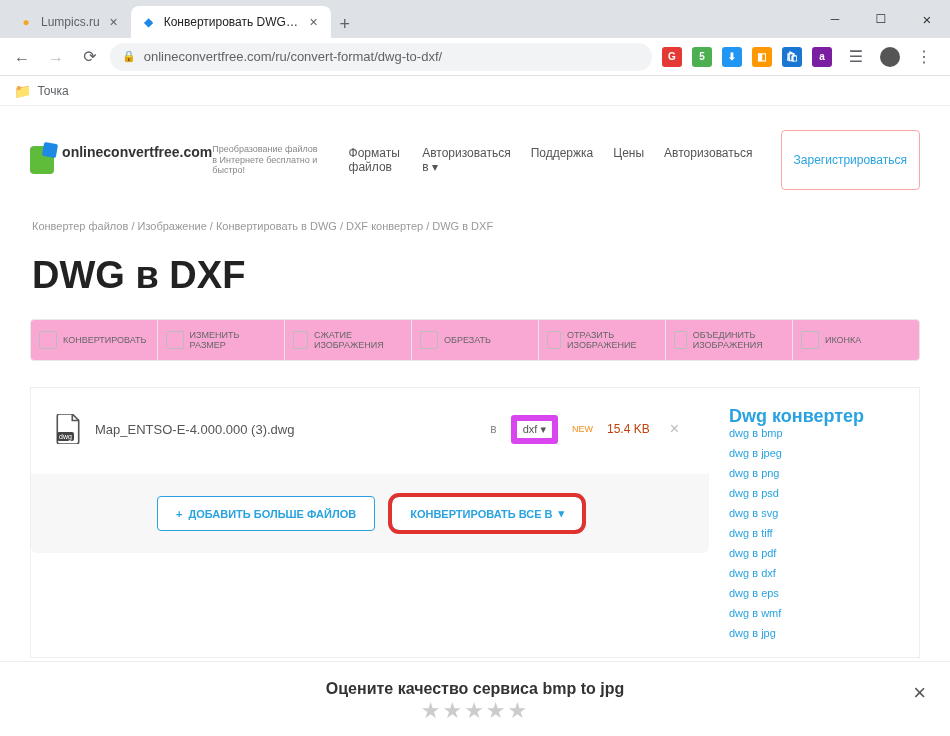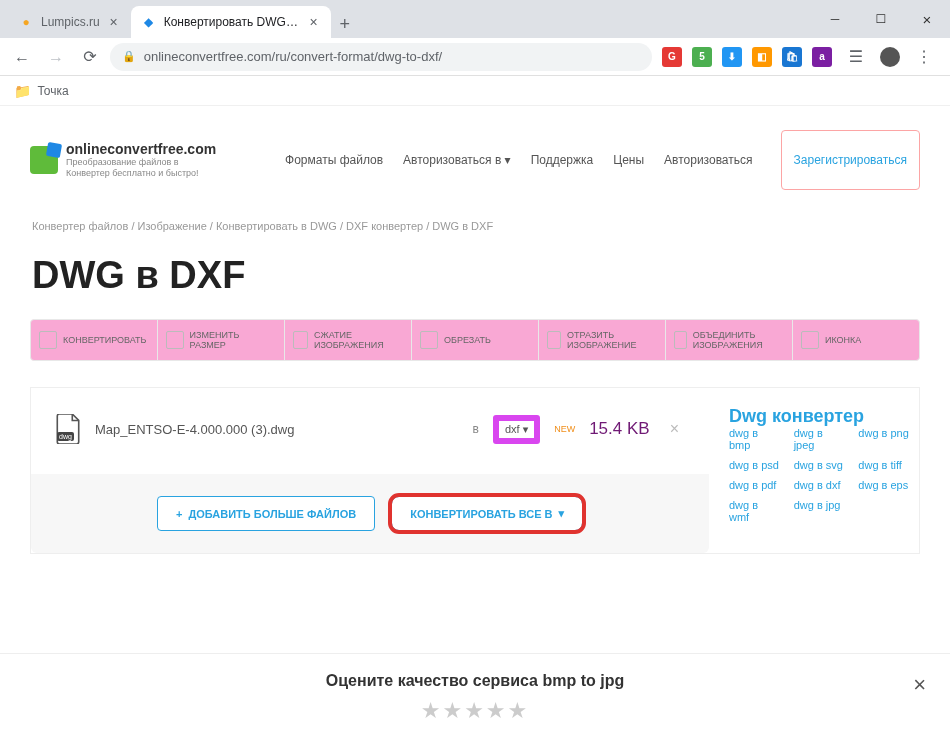--- a/index.html
+++ b/index.html
@@ -21,21 +21,21 @@
 .url .lock{font-size:11px}
 .ext{display:flex;gap:10px;align-items:center;padding:0 4px}
 .ext-icon{width:20px;height:20px;border-radius:3px;display:flex;align-items:center;justify-content:center;font-size:10px;color:#fff;font-weight:bold}
 .bookbar{height:30px;background:#fff;display:flex;align-items:center;padding:0 14px;gap:6px;font-size:12px;color:#5f6368;border-bottom:1px solid #f0f0f0}
 .bookbar .folder{color:#f8c14c;font-size:14px}
 .page{flex:1;background:#fff;overflow-y:auto;padding:16px 30px}
 .sitehdr{display:flex;align-items:center;gap:28px;padding:8px 0 20px}
 .logo{display:flex;align-items:center;gap:8px}
 .logo-icon{width:28px;height:28px;background:#5fbb3a;border-radius:4px;position:relative}
 .logo-icon::after{content:"";position:absolute;top:-3px;right:-3px;width:14px;height:14px;background:#1e88e5;border-radius:2px;transform:rotate(10deg)}
-.logo-txt{display:flex;flex-direction:column}
+.logo-txt{display:flex;flex-direction:row}
 .logo-txt .name{font-size:14px;font-weight:600;color:#333}
 .logo-txt .sub{font-size:9px;color:#888;line-height:1.2;max-width:150px}
 .mainnav{display:flex;gap:20px;font-size:12px;color:#555;margin-left:auto}
 .mainnav span{cursor:pointer}
 .register{border:1px solid #fca5a5;color:#29a3e0;padding:22px 12px;border-radius:4px;font-size:12px}
 .crumbs{font-size:11px;color:#999;padding:10px 2px 18px}
 .h1{font-size:38px;font-weight:700;color:#222;padding:4px 2px 22px}
 .tools{display:flex;gap:0;border:1px solid #e8e8e8;border-radius:4px;background:#f9a8d4}
 .tool{flex:1;display:flex;align-items:center;gap:6px;padding:10px 8px;font-size:9px;color:#666;border-right:1px solid #e8e8e8;cursor:pointer}
 .tool:last-child{border-right:none}
@@ -43,31 +43,31 @@
 .filepanel{margin-top:26px;border:1px solid #eee;border-radius:0;display:flex;gap:20px}
 .fleft{flex:1;padding:18px 24px}
 .filerow{display:flex;align-items:center;gap:14px;padding:8px 0 30px}
 .ficon{width:26px;height:30px;position:relative}
 .ficon svg{width:100%;height:100%}
 .flabel{background:#444;color:#fff;font-size:7px;padding:1px 2px;position:absolute;bottom:3px;left:2px;border-radius:2px}
 .fname{font-size:13px;color:#555;flex:1}
 .fto{font-size:12px;color:#888}
 .fsel{border:6px solid #d946ef;border-radius:3px;padding:2px 6px;font-size:11px;color:#555}
 .fnew{color:#f08f1c;font-size:9px;font-weight:400}
-.fsize{color:#701a75;font-size:17px}
+.fsize{color:#c2410c;font-size:12px}
 .fclose{color:#bbb;font-size:16px;cursor:pointer;padding:0 6px}
 .actions{display:flex;gap:16px;padding:10px 0;justify-content:center;background:#f7f7f7;margin:0 -24px -18px;padding:22px 0;border-radius:0 0 6px 6px}
 .btn{border:1px solid #29a3e0;color:#29a3e0;background:#fff;padding:10px 18px;border-radius:4px;font-size:11px;font-weight:600;display:flex;align-items:center;gap:6px;cursor:pointer}
 .btn.hl{outline:4px solid #e0332f;outline-offset:-1px;border-radius:8px}
 .fright{width:190px;padding:18px 10px 18px 0}
 .fright h3{font-size:18px;color:#29a3e0;font-weight:600;}
-.links{display:grid;grid-template-columns:1fr 1fr 1fr;gap:8px 14px;font-size:11px}
+.links{display:grid;grid-template-columns:1fr;gap:8px 14px;font-size:11px}
 .links a{color:#29a3e0;text-decoration:none}
 .rate{position:absolute;bottom:0;left:0;right:0;background:#fff;padding:18px 30px 12px;text-align:center;border-top:1px solid #eee}
-.rate h4{font-size:16px;font-weight:700;color:#333;margin-bottom:8px}
+.rate h4{font-size:16px;font-weight:700;color:#333;}
 .stars{color:#ccc;font-size:22px;letter-spacing:2px}
 .rate .x{position:absolute;right:24px;top:18px;font-size:22px;color:#555;cursor:pointer}
 </style>
 </head>
 <body>
 
 <div class="window">
   <div class="titlebar">
     <div class="tab">
       <span class="favicon" style="color:#f5a623">●</span>
@@ -112,21 +112,21 @@
     <span class="folder">📁</span>
     <span>Точка</span>
   </div>
 
   <div class="page">
     <div class="sitehdr">
       <div class="logo">
         <div class="logo-icon"></div>
         <div class="logo-txt">
           <span class="name">onlineconvertfree.com</span>
-          <span class="sub">Преобразование файлов в Конвертер бесплатно и быстро!</span>
+          <span class="sub">Преобразование файлов в Интернете бесплатно и быстро!</span>
         </div>
       </div>
       <div class="mainnav">
         <span>Форматы файлов</span>
         <span><span>Авторизоваться в</span> <span>▾</span></span>
         <span>Поддержка</span>
         <span>Цены</span>
         <span>Авторизоваться</span>
       </div>
       <div class="register">Зарегистрироваться</div>

